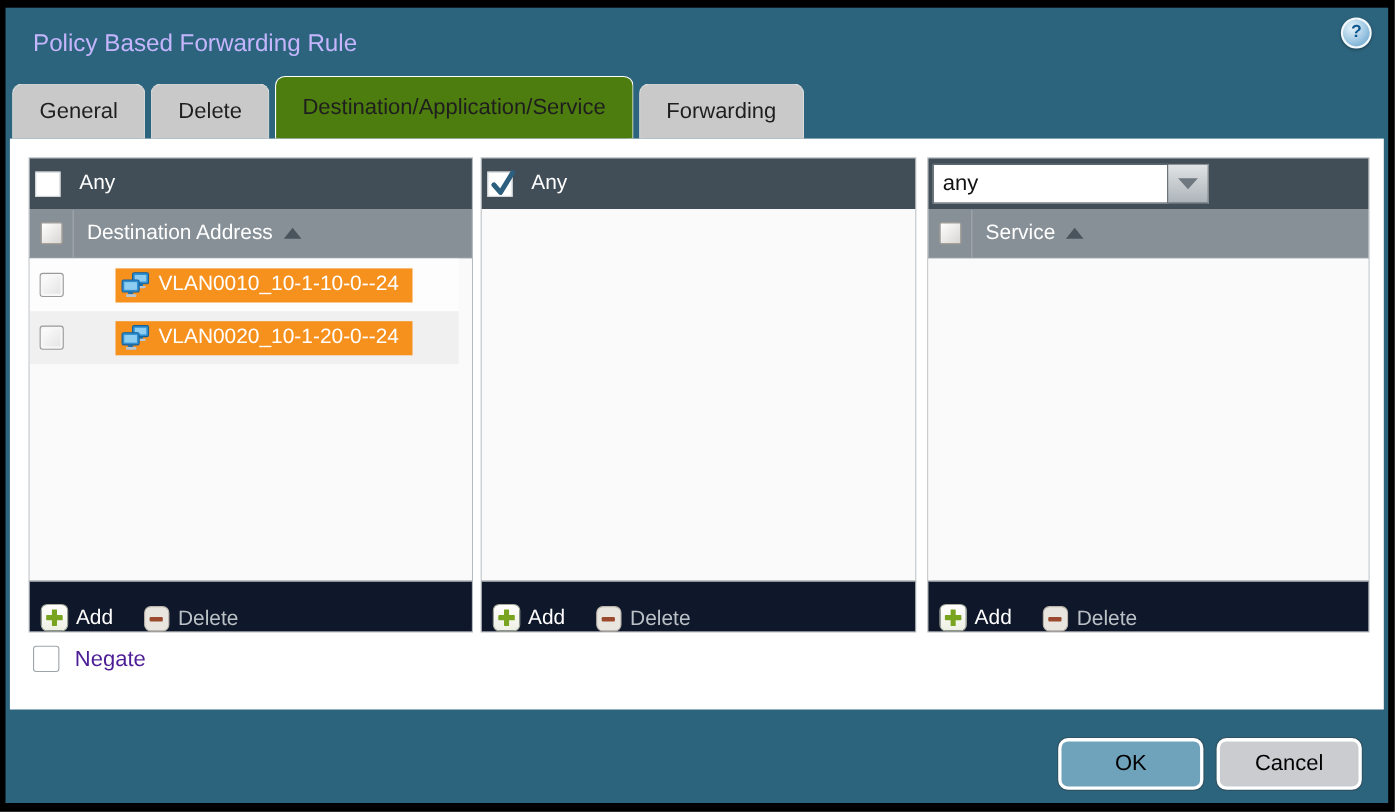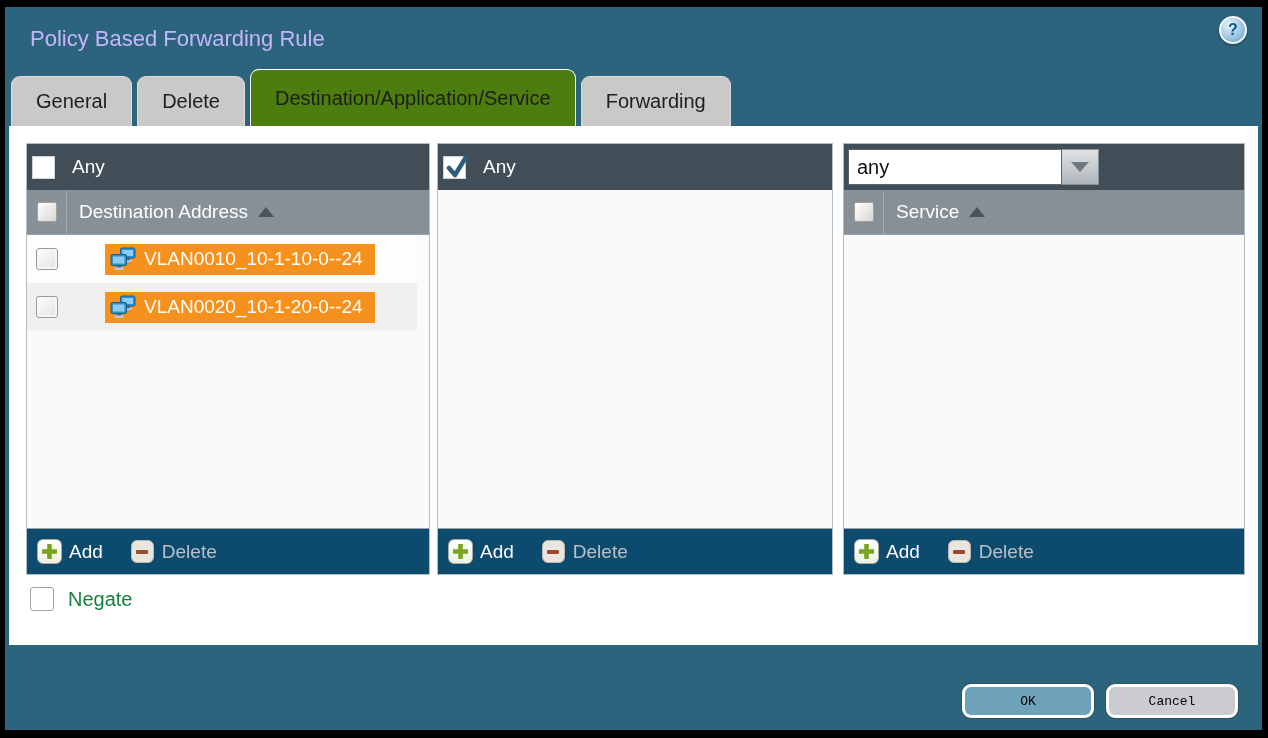--- a/index.html
+++ b/index.html
@@ -67,21 +67,21 @@
     width:22px; height:22px; margin-left:9px; border-radius:3px;
     background:linear-gradient(135deg,#ffffff,#e2e2e2); border:1px solid #9a9a9a;
     box-shadow:inset 0 0 0 2px #f7f7f7;
   }
   .chip {
     margin-left:15px; height:31px; background:#f6911e; display:inline-flex; align-items:center;
     padding:0 12px 0 5px; color:#fff; font-size:19px; white-space:nowrap;
   }
   .net-icon { width:27px; height:25px; margin-right:7px; flex:none; }
 
-  .pfoot { height:45px; background:#0c4a6e; border-top:1px solid #9aa1a7; display:flex; align-items:center; padding-left:10px; flex:none; }
+  .pfoot { height:45px; background:#0f172a; border-top:1px solid #9aa1a7; display:flex; align-items:flex-end; padding-left:10px; flex:none; }
   .tool-btn { display:flex; align-items:center; cursor:pointer; }
   .tool-btn .lbl { color:#fff; font-size:19px; }
   .tool-btn.disabled .lbl { color:#b9c0c6; cursor:default; }
   .icon-plus {
     width:25px; height:25px; border-radius:6px; margin-right:7px;
     background:linear-gradient(#ffffff,#eef0e4); border:1px solid #a6ad9d;
     display:flex; align-items:center; justify-content:center; box-sizing:border-box;
   }
   .icon-minus {
     width:23px; height:23px; border-radius:6px; margin:0 8px 0 28px;
@@ -99,27 +99,27 @@
   .dd-btn {
     width:37px; height:36px; background:linear-gradient(#e0e3e5,#adb4b9);
     border:1px solid #8c9398; border-left:none; box-sizing:border-box;
     display:flex; align-items:center; justify-content:center; cursor:pointer;
   }
   .dd-caret { width:0; height:0; border-left:9px solid transparent; border-right:9px solid transparent; border-top:10px solid #6f787e; }
 
   
   .negate-row { position:absolute; left:21px; top:461px; display:flex; align-items:center; }
   .cb-negate { width:24px; height:24px; background:#fff; border:1px solid #9da4a9; border-radius:3px; }
-  .negate-label { font-size:20px; color:#15803d; margin-left:14px; }
+  .negate-label { font-size:20px; color:#4c1d95; margin-left:14px; }
 
   
   .footer-buttons { position:absolute; right:24px; bottom:12px; display:flex; gap:12px; }
   .btn {
-    width:132px; height:34px; border-radius:9px; border:3px solid #fff; font-size:13px; color:#000;
-    font-family:Liberation Mono, monospace; cursor:pointer;
+    width:132px; height:47px; border-radius:9px; border:3px solid #fff; font-size:20px; color:#000;
+    font-family:Liberation Sans, sans-serif; cursor:pointer;
     box-shadow:0 0 0 1px rgba(50,50,50,.35); box-sizing:border-box;
   }
   .btn.ok { background:#6fa2bb; }
   .btn.cancel { background:#cacccf; }
 </style>
 </head>
 <body>
 
 <div class="dialog">
 

